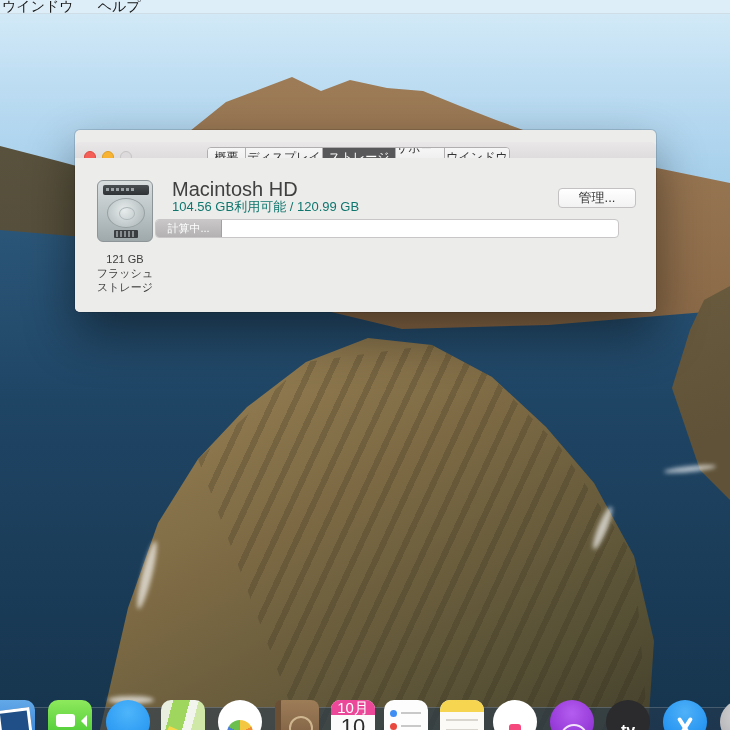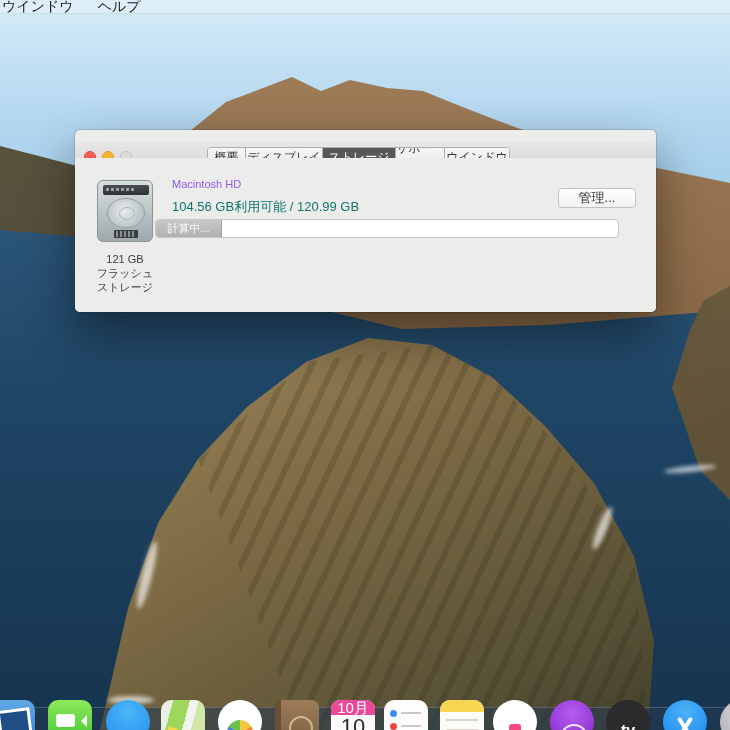--- a/index.html
+++ b/index.html
@@ -78,21 +78,21 @@
     border:1px solid #97a0a2; }
   .disk .platter:after { content:""; position:absolute; left:11px; top:8px; width:14px; height:11px;
     border-radius:50%; border:1px solid #aeb7b9; }
   .disk .vent { position:absolute; left:16px; bottom:3px; width:24px; height:8px; background:#3a3e40;
     border-radius:1px; }
   .disk .vent:after { content:""; position:absolute; inset:1px 2px;
     background:repeating-linear-gradient(90deg,#888f91 0 2px,transparent 2px 4px); }
   .disk-label { position:absolute; left:0px; top:94px; width:100px; text-align:center;
     font-size:11px; line-height:14px; color:#3c3c3c; }
 
-  .hd-name { position:absolute; left:97px; top:20px; font-size:11px; color:#8b5cf6; }
+  .hd-name { position:absolute; left:97px; top:20px; font-size:20px; color:#404040; }
   .hd-usage { position:absolute; left:97px; top:40px; font-size:13px; color:#0f766e; }
 
   .manage-btn { position:absolute; left:483px; top:30px; width:78px; height:20px;
     background:linear-gradient(180deg,#ffffff,#f3f2f2); border:1px solid #c3c1c1; border-radius:4px;
     font-size:13px; color:#333; display:flex; align-items:center; justify-content:center; }
 
   .pbar { position:absolute; left:80px; top:61px; width:464px; height:19px;
     background:#ffffff; border:1px solid #c8c6c6; border-radius:4px; overflow:hidden; }
   .pseg { position:absolute; left:0; top:0; height:100%; width:66px;
     background:linear-gradient(180deg,#c9c7c7,#b3b1b1); border-right:1px solid #a2a0a0;

